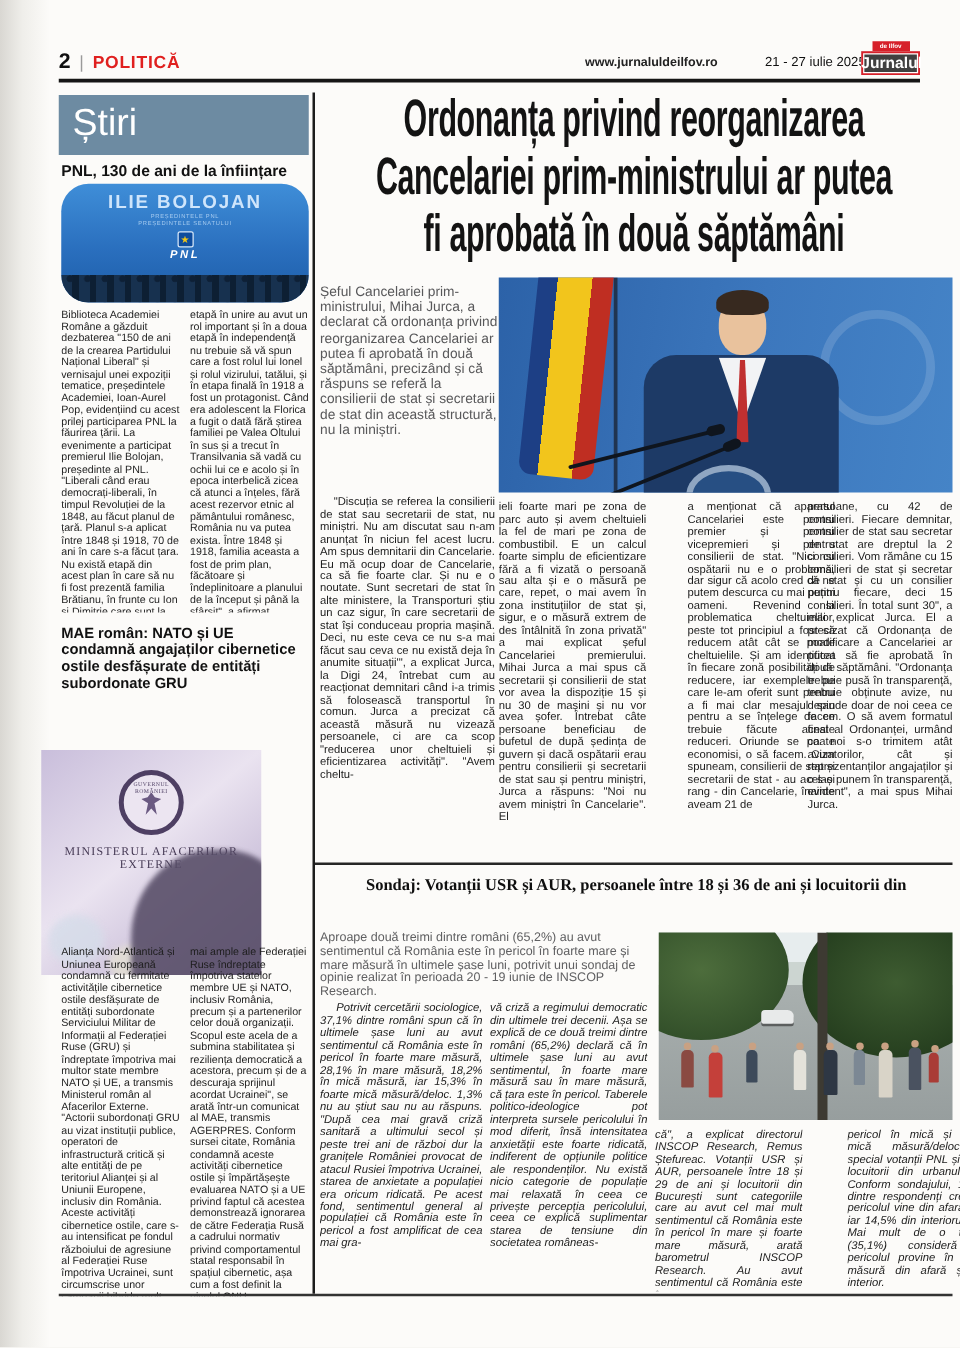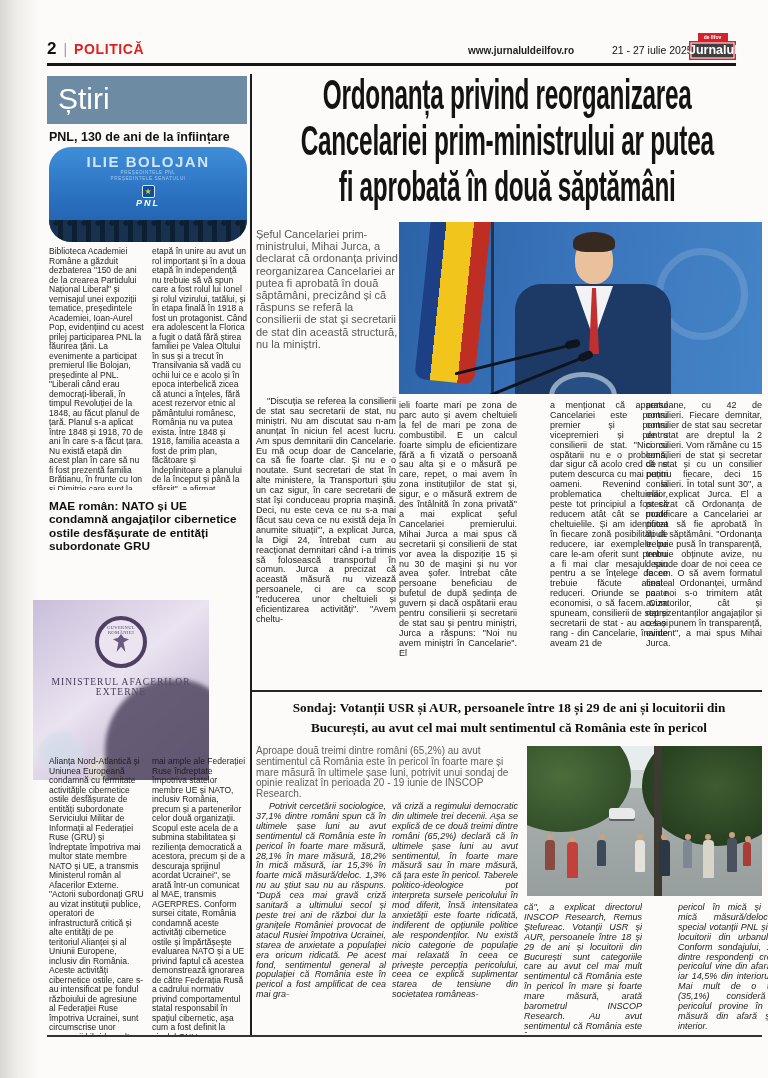--- a/index.html
+++ b/index.html
@@ -220,22 +220,21 @@
     <div class="mcol mcol1">"Discuția se referea la consilierii de stat sau secretarii de stat, nu miniștri. Nu am discutat sau n-am anunțat în niciun fel acest lucru. Am spus demnitarii din Cancelarie. Eu mă ocup doar de Cancelarie, ca să fie foarte clar. Și nu e o noutate. Sunt secretari de stat în alte ministere, la Transporturi știu un caz sigur, în care secretarii de stat își conduceau propria mașină. Deci, nu este ceva ce nu s-a mai făcut sau ceva ce nu există deja în anumite situații'", a explicat Jurca, la Digi 24, întrebat cum au reacționat demnitari când i-a trimis să folosească transportul în comun. Jurca a precizat că această măsură nu vizează persoanele, ci are ca scop "reducerea unor cheltuieli și eficientizarea activități". "Avem cheltu-</div>
     <div class="mcol mcol2">ieli foarte mari pe zona de parc auto și avem cheltuieli la fel de mari pe zona de combustibil. E un calcul foarte simplu de eficientizare fără a fi vizată o persoană sau alta și e o măsură pe care, repet, o mai avem în zona instituțiilor de stat și, sigur, e o măsură extrem de des întâlnită în zona privată" a mai explicat șeful Cancelariei premierului. Mihai Jurca a mai spus că secretarii și consilierii de stat vor avea la dispoziție 15 și nu 30 de mașini și nu vor avea șofer. Întrebat câte persoane beneficiau de bufetul de după ședința de guvern și dacă ospătarii erau pentru consilierii și secretarii de stat sau și pentru miniștri, Jurca a răspuns: "Noi nu avem miniștri în Cancelarie". El</div>
     <div class="mcol mcol3">a menționat că aparatul Cancelariei este pentru premier și pentru vicepremieri și pentru consilierii de stat. "Nici cu ospătarii nu e o problemă, dar sigur că acolo cred că ne putem descurca cu mai puțini oameni. Revenind la problematica cheltuielilor, peste tot principiul a fost să reducem atât cât se poate cheltuielile. Și am identificat în fiecare zonă posibilități de reducere, iar exemplele pe care le-am oferit sunt pentru a fi mai clar mesajul sau pentru a se înțelege de ce trebuie făcute aceste reduceri. Oriunde se poate economisi, o să facem. Cum spuneam, consilierii de stat și secretarii de stat - au același rang - din Cancelarie, înainte aveam 21 de</div>
     <div class="mcol mcol4">persoane, cu 42 de consilieri. Fiecare demnitar, consilier de stat sau secretar de stat are dreptul la 2 consilieri. Vom rămâne cu 15 consilieri de stat și secretar de stat și cu un consilier pentru fiecare, deci 15 consilieri. În total sunt 30", a mai explicat Jurca. El a precizat că Ordonanța de modificare a Cancelariei ar putea să fie aprobată în două săptămâni. "Ordonanța trebuie pusă în transparență, trebuie obținute avize, nu depinde doar de noi ceea ce facem. O să avem formatul final al Ordonanței, urmând ca noi s-o trimitem atât avizatorilor, cât și reprezentanților angajaților și o s-o punem în transparență, evident", a mai spus Mihai Jurca.</div>
   </main>
 
   <div class="mid-rule"></div>
 
   <section>
     <h2 class="s-head">
-      <div>Sondaj: Votanții USR și AUR, persoanele între 18 și 29 de ani și locuitorii din</div>
-      <div>București, au avut cel mai mult sentimentul că România este în pericol</div>
+      <div>Sondaj: Votanții USR și AUR, persoanele între 18 și 36 de ani și locuitorii din</div>
     </h2>
     <div class="s-lead">Aproape două treimi dintre români (65,2%) au avut sentimentul că România este în pericol în foarte mare și mare măsură în ultimele șase luni, potrivit unui sondaj de opinie realizat în perioada 20 - 19 iunie de INSCOP Research.</div>
     <figure class="street">
       <div class="building"></div>
       <div class="tree tree-l"></div>
       <div class="tree tree-r"></div>
       <div class="trunk"></div>
       <div class="car"></div>
       <div class="person p1"></div>
       <div class="person p2"></div>

